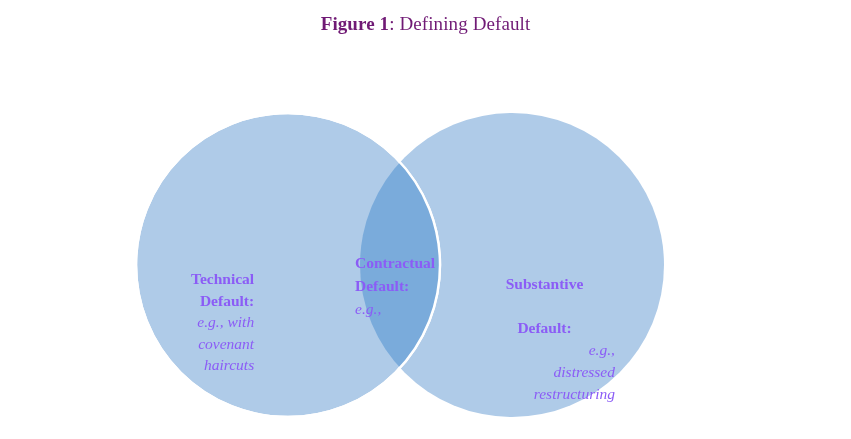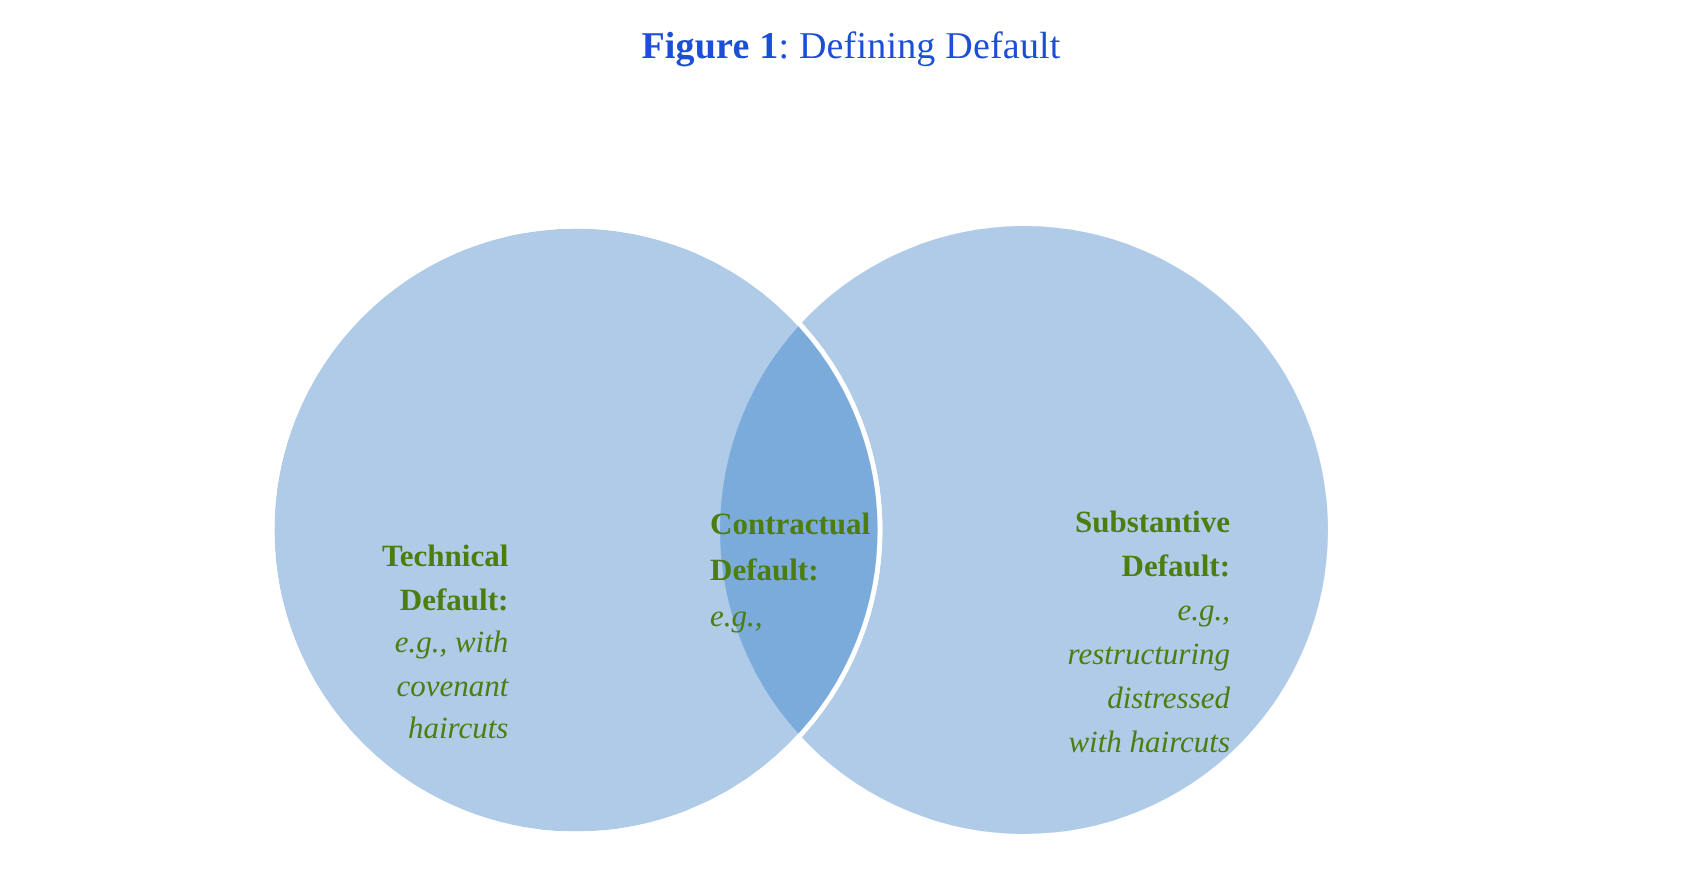--- a/index.html
+++ b/index.html
@@ -26,21 +26,21 @@
   
   .figure-title {
     position: absolute;
     left: 0;
     top: 12px;
     width: 851px;
     text-align: center;
     font-size: 19px;
     line-height: 24px;
     letter-spacing: 0.1px;
-    color: #1d4ed8;
+    color: #701a75;
     white-space: nowrap;
   }
   .figure-title .title-strong {
     font-weight: bold;
   }
   .figure-title .title-rest {
     font-weight: normal;
   }
 
   
@@ -56,21 +56,21 @@
     left: 0;
     top: 0;
     display: block;
   }
 
   
   .venn-label {
     position: absolute;
     font-size: 15.5px;
     line-height: 21.5px;
-    color: #4d7c0f;
+    color: #8b5cf6;
   }
   .venn-label .label-head {
     font-weight: bold;
     display: block;
     white-space: nowrap;
   }
   .venn-label .label-body {
     font-style: italic;
     display: block;
     white-space: nowrap;
@@ -88,21 +88,22 @@
     line-height: 23px;
   }
   #label-substantive {
     left: 474px;
     top: 191px;
     width: 141px;
     text-align: right;
     line-height: 22px;
   }
   #label-substantive .label-head {
-    text-align: right;
+    text-align: center;
+    margin-top: 22px;
   }
 </style>
 </head>
 <body style="background: rgb(255, 255, 255); color: rgb(13, 13, 13);">
 
 <div id="figure-root">
 
   <div class="figure-title">
     <span class="title-strong">Figure 1</span><span class="title-rest">: Defining Default</span>
   </div>
@@ -138,19 +139,18 @@
     <div class="venn-label" id="label-contractual">
       <span class="label-head">Contractual</span>
       <span class="label-head">Default:</span>
       <span class="label-body">e.g.,</span>
     </div>
 
     <div class="venn-label" id="label-substantive">
       <span class="label-head">Substantive</span>
       <span class="label-head">Default:</span>
       <span class="label-body">e.g.,</span>
+      <span class="label-body">distressed</span>
       <span class="label-body">restructuring</span>
-      <span class="label-body">distressed</span>
-      <span class="label-body">with haircuts</span>
     </div>
 
   </div>
 </div>
 
 </body></html>

